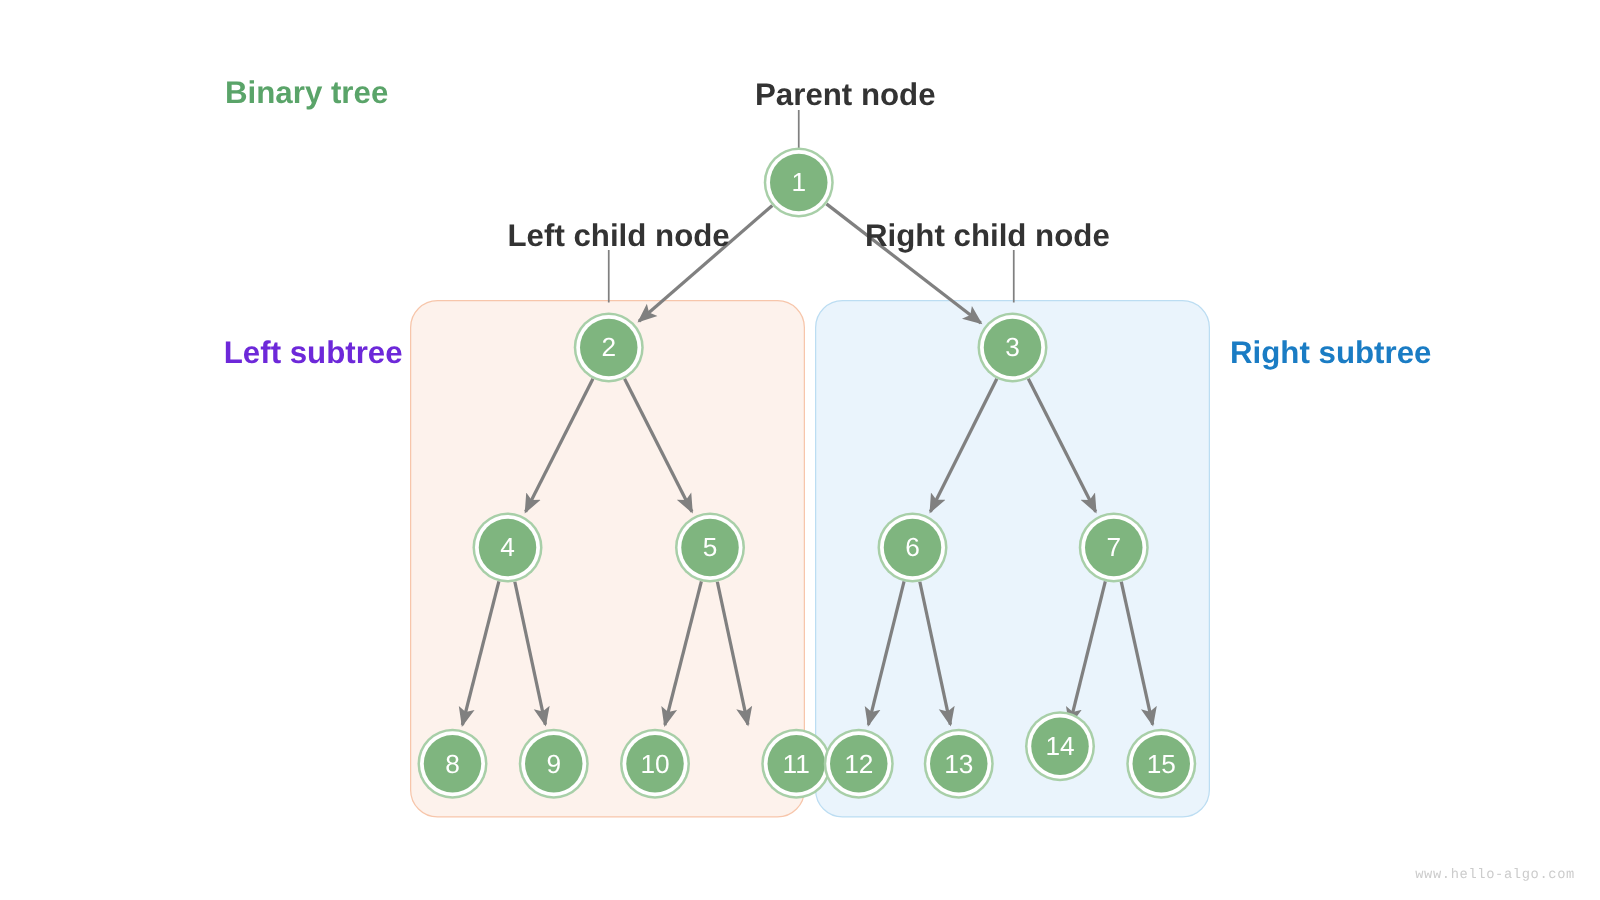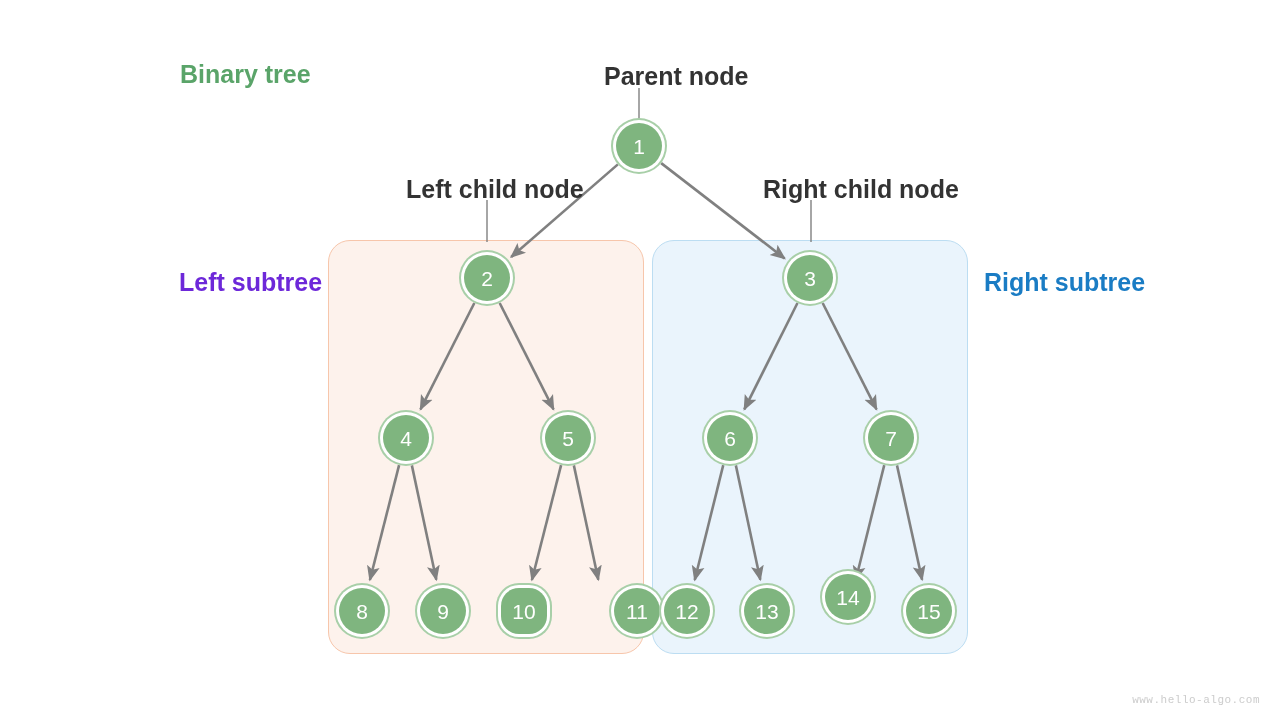--- a/index.html
+++ b/index.html
@@ -110,35 +110,35 @@
   <div id="nodes-layer">
       <div class="tree-node" style="left: 639px; top: 146px;">1</div>
       <div class="tree-node" style="left: 487px; top: 278px;">2</div>
       <div class="tree-node" style="left: 810px; top: 278px;">3</div>
       <div class="tree-node" style="left: 406px; top: 438px;">4</div>
       <div class="tree-node" style="left: 568px; top: 438px;">5</div>
       <div class="tree-node" style="left: 730px; top: 438px;">6</div>
       <div class="tree-node" style="left: 891px; top: 438px;">7</div>
       <div class="tree-node" style="left: 362px; top: 611px;">8</div>
       <div class="tree-node" style="left: 443px; top: 611px;">9</div>
-      <div class="tree-node" style="left: 524px; top: 611px; border-radius: 18px;">10</div>
+      <div class="tree-node" style="left: 524px; top: 611px;">10</div>
       <div class="tree-node" style="left: 637px; top: 611px;">11</div>
       <div class="tree-node" style="left: 687px; top: 611px;">12</div>
       <div class="tree-node" style="left: 767px; top: 611px;">13</div>
       <div class="tree-node" style="left: 848px; top: 597px;">14</div>
       <div class="tree-node" style="left: 929px; top: 611px;">15</div>
     </div>
 
   <div class="anno-label anno-green" style="left:180px; top:60px;">Binary tree</div>
 
   <div class="anno-label anno-dark" style="left:574px; top:62px;margin-left:30px;">Parent node</div>
 
   <div class="anno-label anno-dark" style="left:406px; top:175px;">Left child node</div>
 
-  <div class="anno-label anno-dark" style="left:763px; top:175px;">Right child node</div>
+  <div class="anno-label anno-dark" style="left:692px; top:175px;">Right child node</div>
 
   <div class="anno-label anno-orange" style="left:179px; top:268px;">Left subtree</div>
 
   <div class="anno-label anno-blue" style="left:984px; top:268px;">Right subtree</div>
 
   <div class="watermark">www.hello-algo.com</div>
 
 </div>
 
 </body></html>

